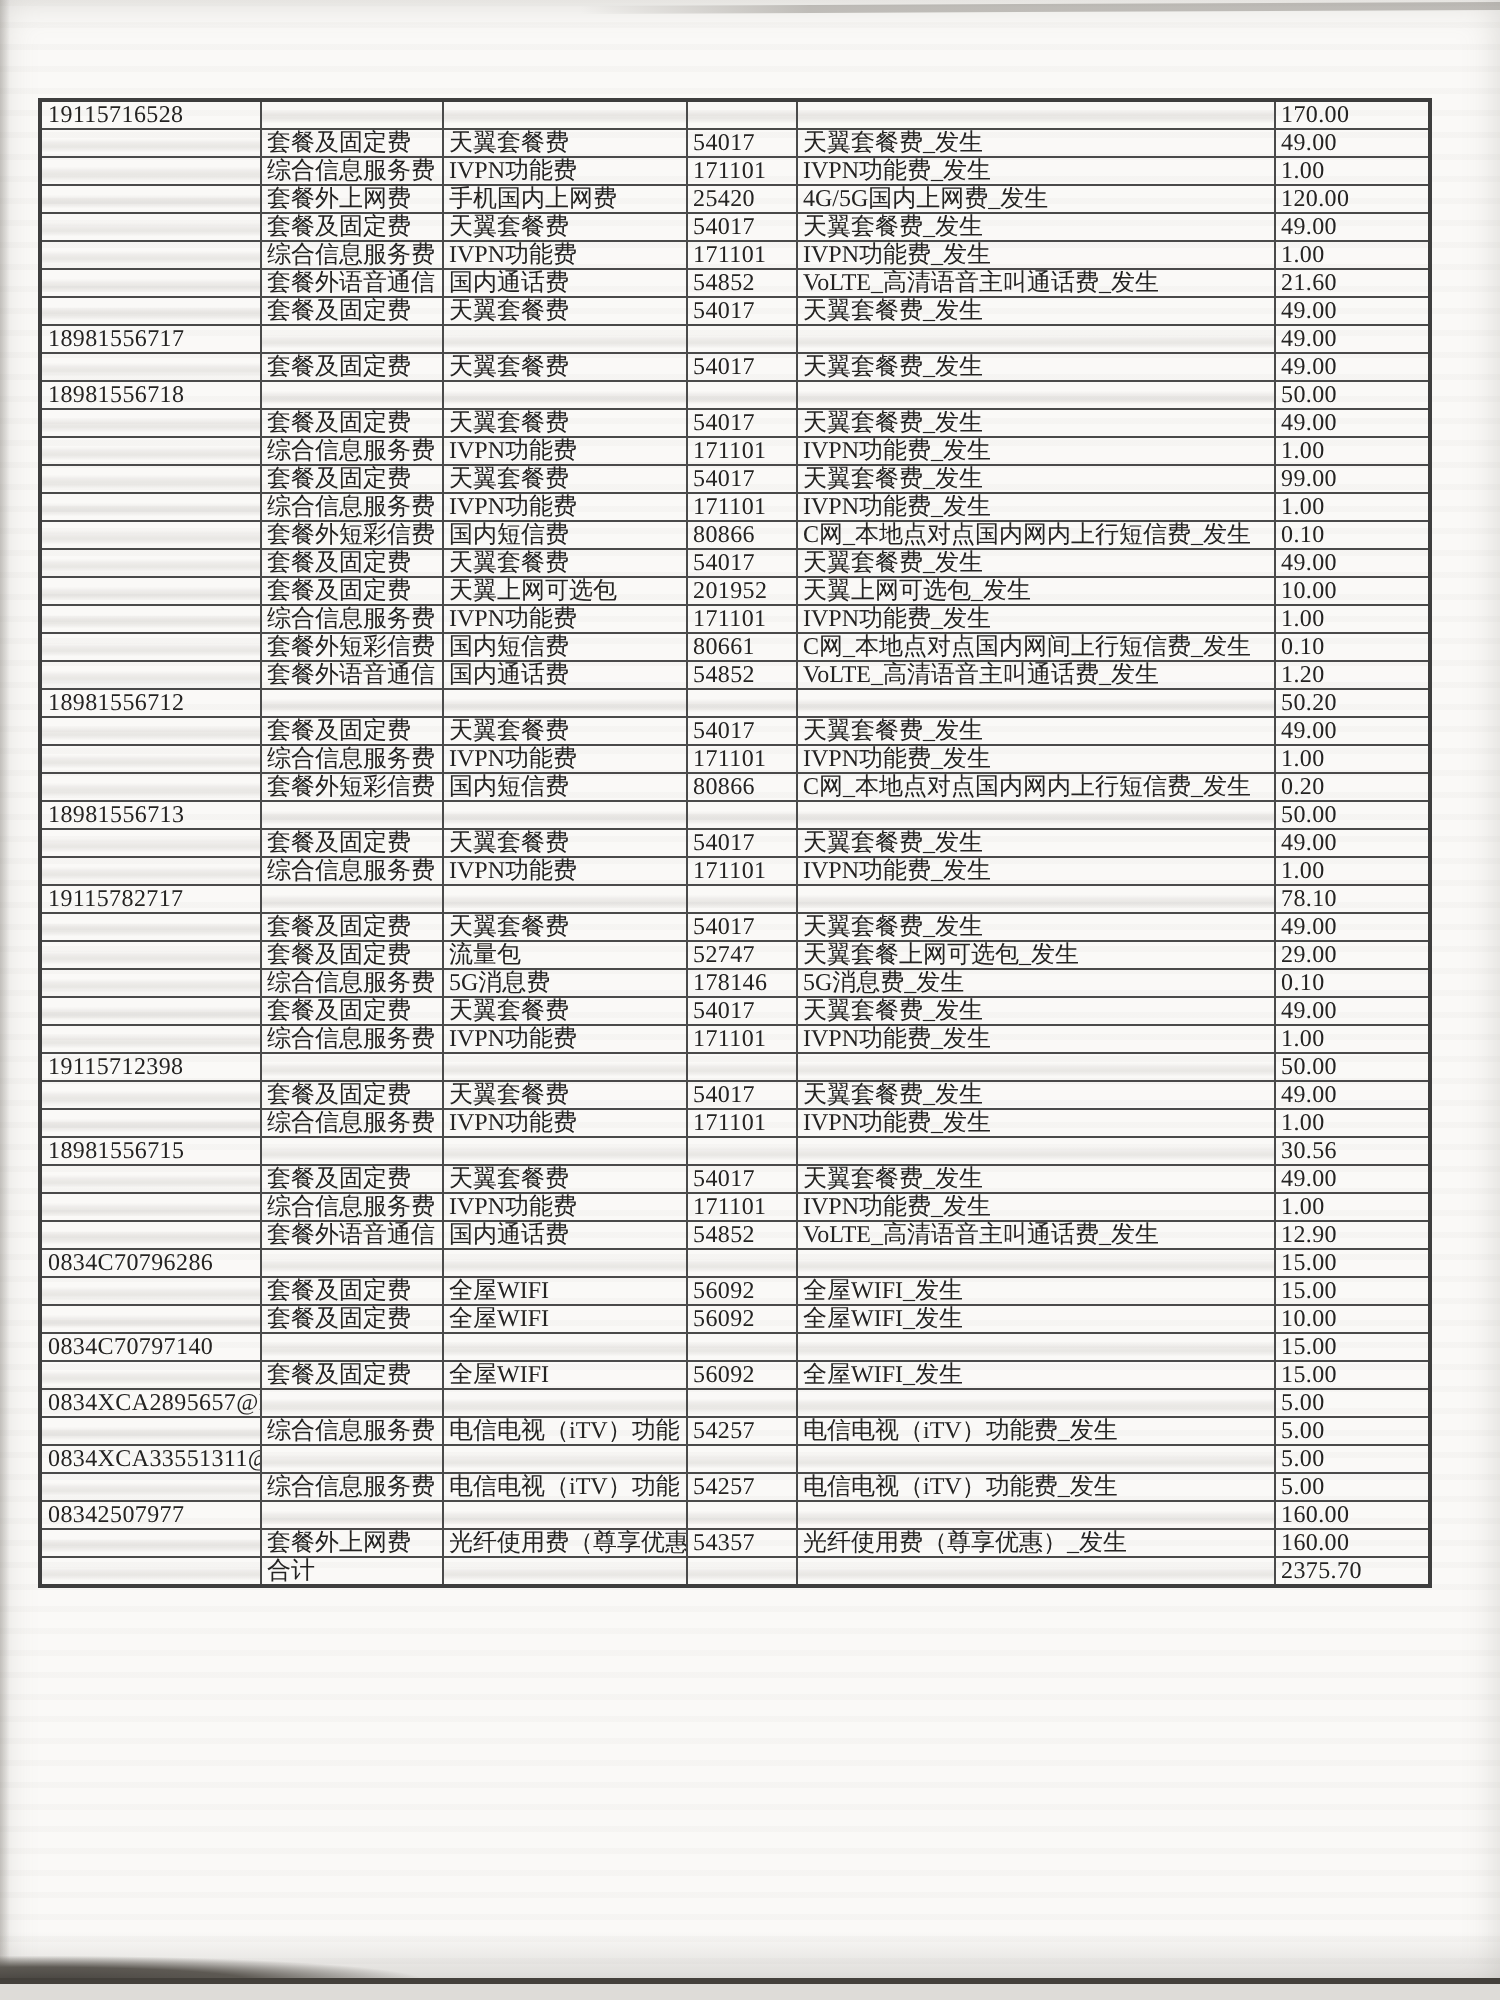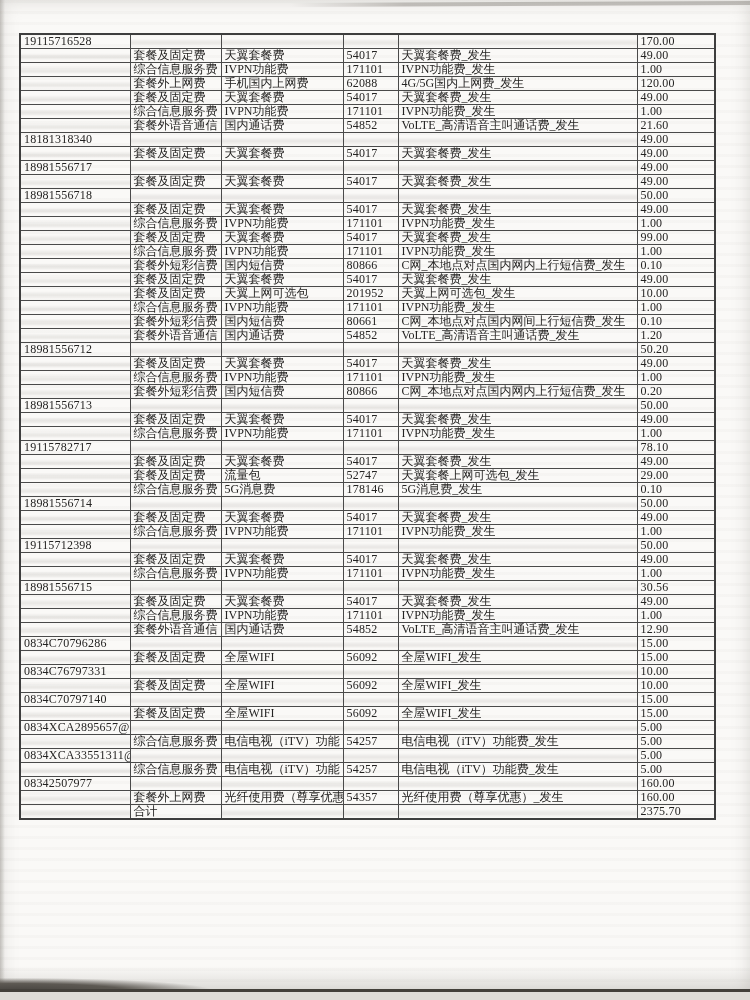--- a/index.html
+++ b/index.html
@@ -39,21 +39,21 @@
   .bottom-blob{
     position:absolute;left:0;top:978px;width:210px;height:15px;
     background:radial-gradient(ellipse at 8% 85%, #474440 0%, #5d5953 40%, rgba(93,89,83,0) 72%);
   }
   .below-line{
     position:absolute;left:0;right:0;top:992px;height:8px;
     background:#dedcd8;
   }
   
   table.bill{
-    position:absolute;left:19px;top:33px;
+    position:absolute;left:19px;top:49px;
     width:695px;table-layout:fixed;
     border-collapse:collapse;
     border:2px solid #3e3e3e;
     padding-left:20px;
   }
   table.bill td{
     border:1px solid #4a4a4a;
     height:12.6px;
     line-height:13px;
     padding:0 1px 0 3px;
@@ -113,21 +113,21 @@
           <td>综合信息服务费</td>
           <td>IVPN功能费</td>
           <td class="num">171101</td>
           <td>IVPN功能费_发生</td>
           <td class="num">1.00</td>
         </tr>
         <tr>
           <td class="num empty"></td>
           <td>套餐外上网费</td>
           <td>手机国内上网费</td>
-          <td class="num">62088</td>
+          <td class="num">25420</td>
           <td>4G/5G国内上网费_发生</td>
           <td class="num">120.00</td>
         </tr>
         <tr>
           <td class="num empty"></td>
           <td>套餐及固定费</td>
           <td>天翼套餐费</td>
           <td class="num">54017</td>
           <td>天翼套餐费_发生</td>
           <td class="num">49.00</td>
@@ -142,28 +142,20 @@
         </tr>
         <tr>
           <td class="num empty"></td>
           <td>套餐外语音通信</td>
           <td>国内通话费</td>
           <td class="num">54852</td>
           <td>VoLTE_高清语音主叫通话费_发生</td>
           <td class="num">21.60</td>
         </tr>
         <tr>
-          <td class="num">18181318340</td>
-          <td class="empty"></td>
-          <td class="empty"></td>
-          <td class="num empty"></td>
-          <td class="empty"></td>
-          <td class="num">49.00</td>
-        </tr>
-        <tr>
           <td class="num empty"></td>
           <td>套餐及固定费</td>
           <td>天翼套餐费</td>
           <td class="num">54017</td>
           <td>天翼套餐费_发生</td>
           <td class="num">49.00</td>
         </tr>
         <tr>
           <td class="num">18981556717</td>
           <td class="empty"></td>
@@ -350,28 +342,20 @@
         </tr>
         <tr>
           <td class="num empty"></td>
           <td>综合信息服务费</td>
           <td>5G消息费</td>
           <td class="num">178146</td>
           <td>5G消息费_发生</td>
           <td class="num">0.10</td>
         </tr>
         <tr>
-          <td class="num">18981556714</td>
-          <td class="empty"></td>
-          <td class="empty"></td>
-          <td class="num empty"></td>
-          <td class="empty"></td>
-          <td class="num">50.00</td>
-        </tr>
-        <tr>
           <td class="num empty"></td>
           <td>套餐及固定费</td>
           <td>天翼套餐费</td>
           <td class="num">54017</td>
           <td>天翼套餐费_发生</td>
           <td class="num">49.00</td>
         </tr>
         <tr>
           <td class="num empty"></td>
           <td>综合信息服务费</td>
@@ -444,28 +428,20 @@
           <td class="empty"></td>
           <td class="num">15.00</td>
         </tr>
         <tr>
           <td class="num empty"></td>
           <td>套餐及固定费</td>
           <td>全屋WIFI</td>
           <td class="num">56092</td>
           <td>全屋WIFI_发生</td>
           <td class="num">15.00</td>
-        </tr>
-        <tr>
-          <td class="num">0834C76797331</td>
-          <td class="empty"></td>
-          <td class="empty"></td>
-          <td class="num empty"></td>
-          <td class="empty"></td>
-          <td class="num">10.00</td>
         </tr>
         <tr>
           <td class="num empty"></td>
           <td>套餐及固定费</td>
           <td>全屋WIFI</td>
           <td class="num">56092</td>
           <td>全屋WIFI_发生</td>
           <td class="num">10.00</td>
         </tr>
         <tr>

